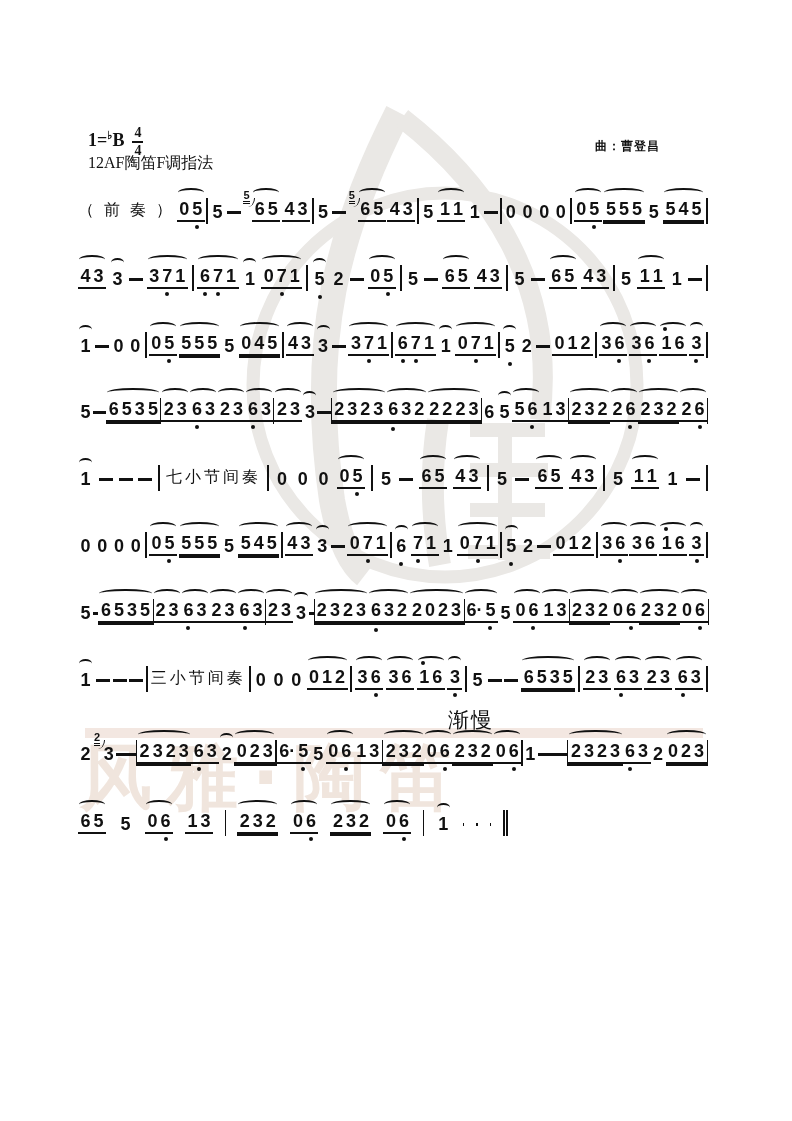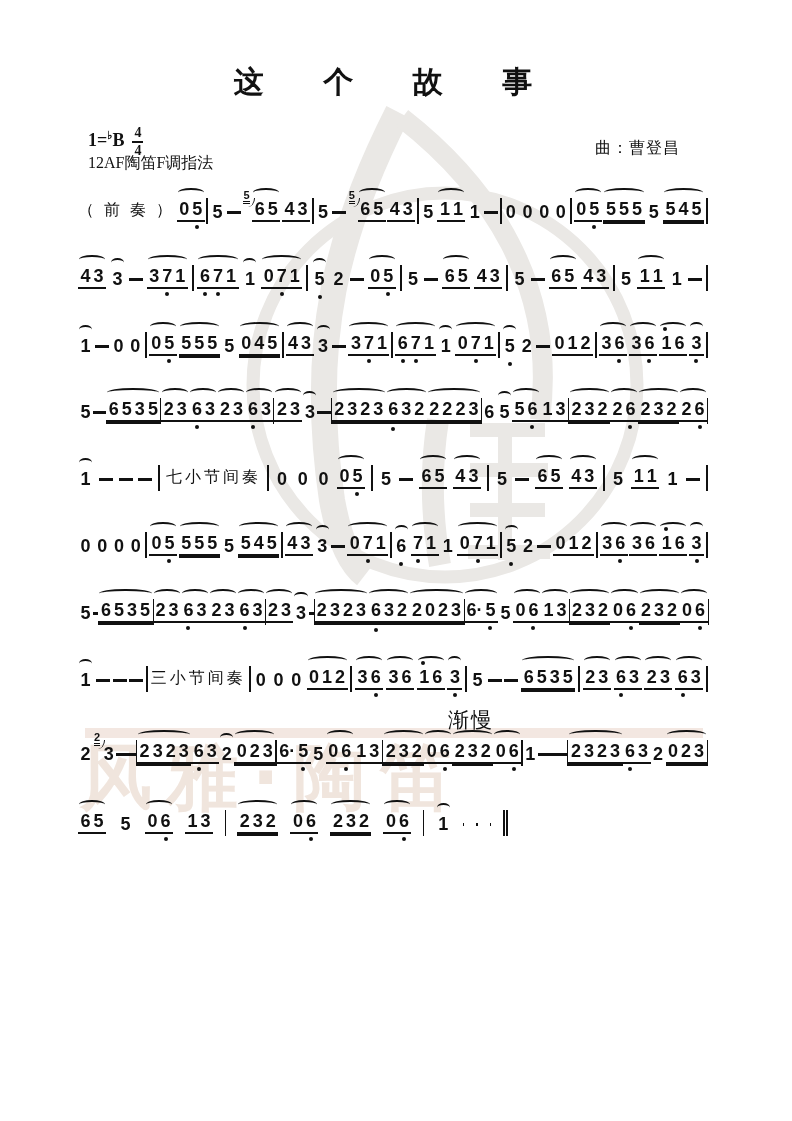--- a/index.html
+++ b/index.html
@@ -17,21 +17,21 @@
   .hdr{position:absolute;z-index:2;}
   #title{left:0;right:0;top:62px;text-align:center;font-family:"Liberation Serif",serif;
       font-size:30px;letter-spacing:26px;font-weight:bold;}
   #keyrow{left:88px;top:126px;font-family:"Liberation Serif",serif;font-size:18px;font-weight:bold;}
   #keyrow sup{font-size:11px;}
   .timesig{display:inline-block;vertical-align:middle;text-align:center;margin-left:8px;
       font-size:14px;font-weight:bold;line-height:1;}
   .timesig .tstop{display:block;border-bottom:2px solid #111;padding:0 2px 1px;}
   .timesig .tsbot{display:block;padding-top:1px;}
   #fingering{left:88px;top:153px;font-size:16px;font-family:"Liberation Serif",serif;}
-  #composer{left:595px;top:138px;font-size:16px;font-family:"Liberation Serif",serif;letter-spacing:1px;}
+  #composer{left:595px;top:138px;font-size:12px;font-family:"Liberation Serif",serif;letter-spacing:1px;font-weight:bold;}
   #tempo{left:448px;top:706px;font-size:21px;font-family:"Liberation Serif",serif;z-index:2;letter-spacing:2px;}
   
   #score{position:absolute;inset:0;z-index:1;}
   .line{position:absolute;left:78px;right:84px;height:22px;display:flex;
         justify-content:space-between;align-items:flex-end;}
   .line.short{right:auto;width:430px;justify-content:flex-start;gap:12px;}
   .grp{position:relative;display:inline-flex;align-items:flex-end;padding:0 1px;}
   .grp.u1,.grp.u2{border-bottom:2px solid #111;padding-bottom:1px;}
   .grp.u2::after{content:"";position:absolute;left:0;right:0;bottom:-4px;height:2px;background:#111;}
   .arc::before{content:"";position:absolute;left:1px;right:1px;top:-11px;height:7px;
@@ -65,21 +65,20 @@
         <path d="M398,112 C338,230 308,340 332,500 C340,545 352,565 365,575" stroke-width="26"></path>
         <path d="M402,118 C488,185 558,285 540,420" stroke-width="20"></path>
         <path d="M438,420 C430,470 432,520 440,565" stroke-width="22"></path>
         <path d="M470,430 L545,430 M470,470 L548,470 M470,510 L545,510 M505,425 L505,560 M468,552 L550,552" stroke-width="14"></path>
       </g>
     </svg>
     <div class="wm-band"></div>
     <div class="wm-brand">风雅·陶笛</div>
   </div>
 
-  <div class="hdr" id="title">这  个  故  事</div>
   <div class="hdr" id="keyrow"><span>1=</span><sup>♭</sup><span>B</span><span class="timesig"><span class="tstop">4</span><span class="tsbot">4</span></span></div>
   <div class="hdr" id="fingering">12AF陶笛F调指法</div>
   <div class="hdr" id="composer">曲：曹登昌</div>
   <div class="hdr" id="tempo">渐慢</div>
 
   <div id="score">
       <div class="line" style="top: 200px;">
         <span class="txtcell">（ 前 奏 ）</span>
         <span class="grp u1 arc">
           <span class="tok">0</span>

